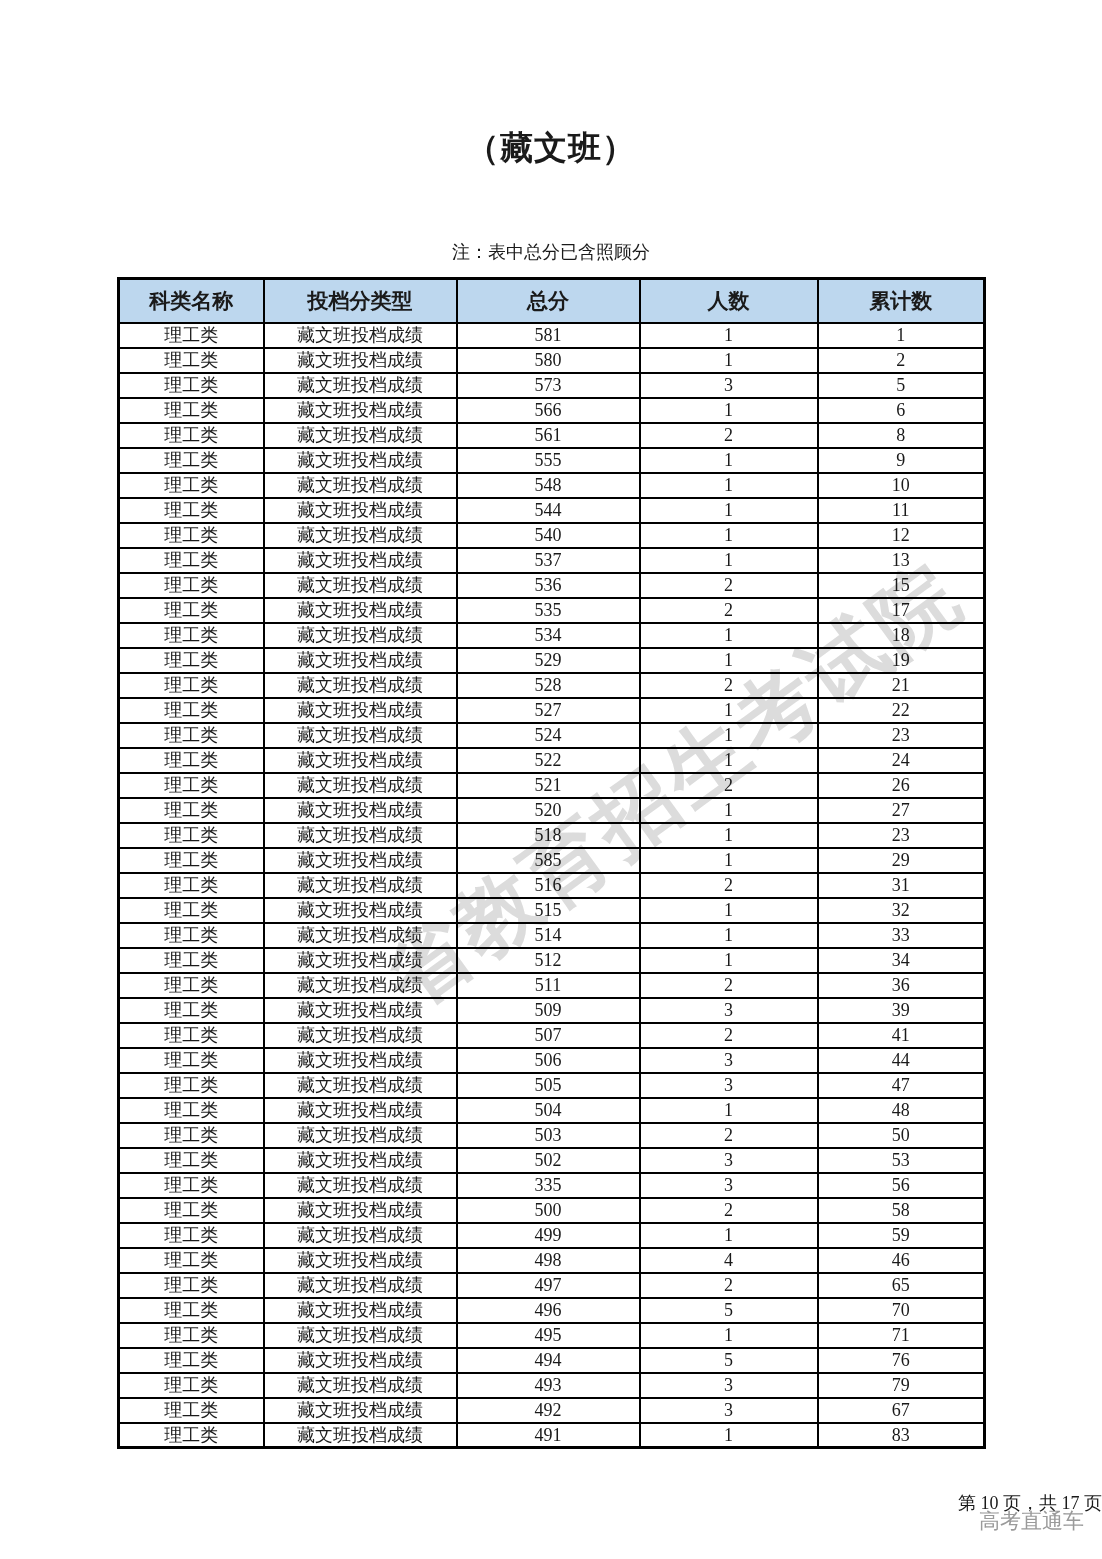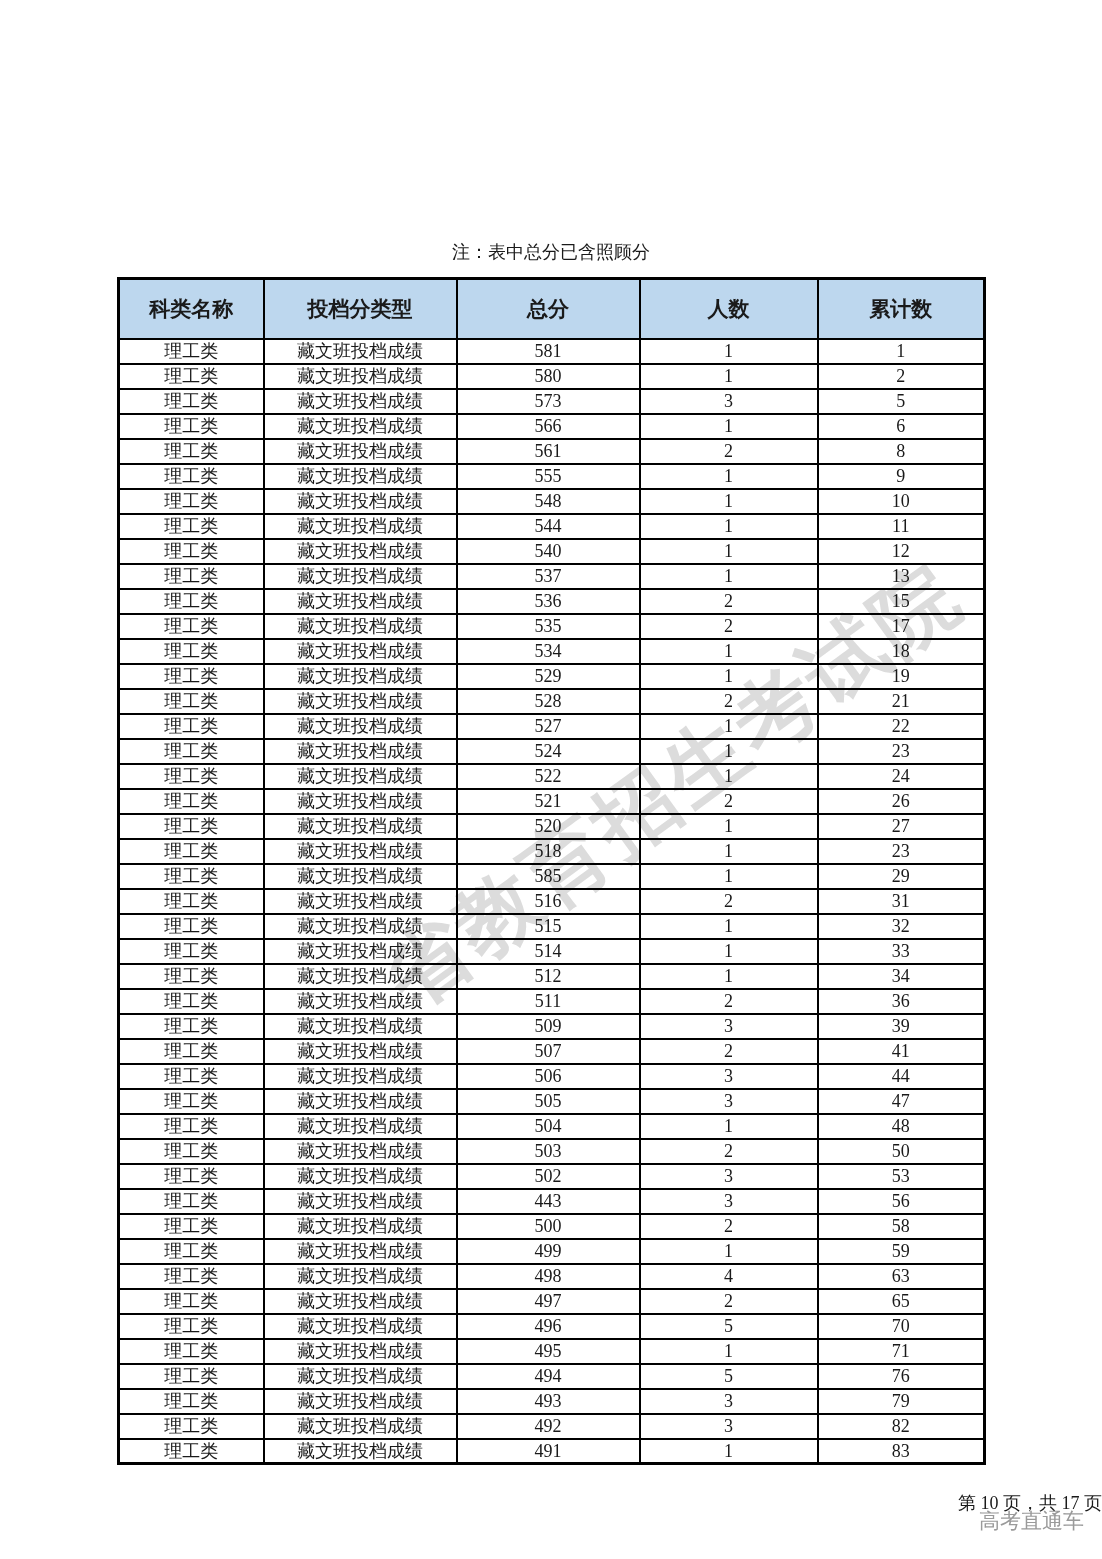--- a/index.html
+++ b/index.html
@@ -76,21 +76,21 @@
   table.score-table td {
     border: 2px solid var(--border-color);
     text-align: center;
     vertical-align: middle;
     padding: 0;
     overflow: hidden;
     background: transparent;
   }
   table.score-table th {
     background: var(--header-bg);
-    height: 60px;
+    height: 44px;
     font-size: 21px;
     font-weight: bold;
     font-family: "Liberation Sans", sans-serif;
     margin-top: 20px;
   }
   table.score-table td {
     height: 25px;
     font-size: 18px;
     line-height: 1;
   }
@@ -114,20 +114,21 @@
     z-index: 1;
     font-family: Liberation Serif, serif;
   }
 </style>
 </head>
 <body style="--header-bg: #BDD7EE; --border-color: #000000; --watermark-gray: #D6D6D6; --brand-gray: #9A9A9A;">
 
 <div class="diagonal-watermark">省教育招生考试院</div>
 
 <div class="doc-title">
+  <div>（藏文班）</div>
 </div>
 
 <div class="doc-note">注：表中总分已含照顾分</div>
 
 <div class="table-wrap">
   <table class="score-table">
     <colgroup>
       <col style="width:145px">
       <col style="width:193px">
       <col style="width:183px">
@@ -378,21 +379,21 @@
         <tr>
           <td>理工类</td>
           <td>藏文班投档成绩</td>
           <td>502</td>
           <td>3</td>
           <td>53</td>
         </tr>
         <tr>
           <td>理工类</td>
           <td>藏文班投档成绩</td>
-          <td>443</td>
+          <td>335</td>
           <td>3</td>
           <td>56</td>
         </tr>
         <tr>
           <td>理工类</td>
           <td>藏文班投档成绩</td>
           <td>500</td>
           <td>2</td>
           <td>58</td>
         </tr>
@@ -401,21 +402,21 @@
           <td>藏文班投档成绩</td>
           <td>499</td>
           <td>1</td>
           <td>59</td>
         </tr>
         <tr>
           <td>理工类</td>
           <td>藏文班投档成绩</td>
           <td>498</td>
           <td>4</td>
-          <td>63</td>
+          <td>46</td>
         </tr>
         <tr>
           <td>理工类</td>
           <td>藏文班投档成绩</td>
           <td>497</td>
           <td>2</td>
           <td>65</td>
         </tr>
         <tr>
           <td>理工类</td>
@@ -443,21 +444,21 @@
           <td>藏文班投档成绩</td>
           <td>493</td>
           <td>3</td>
           <td>79</td>
         </tr>
         <tr>
           <td>理工类</td>
           <td>藏文班投档成绩</td>
           <td>492</td>
           <td>3</td>
-          <td>82</td>
+          <td>67</td>
         </tr>
         <tr>
           <td>理工类</td>
           <td>藏文班投档成绩</td>
           <td>491</td>
           <td>1</td>
           <td>83</td>
         </tr>
       </tbody>
   </table>

